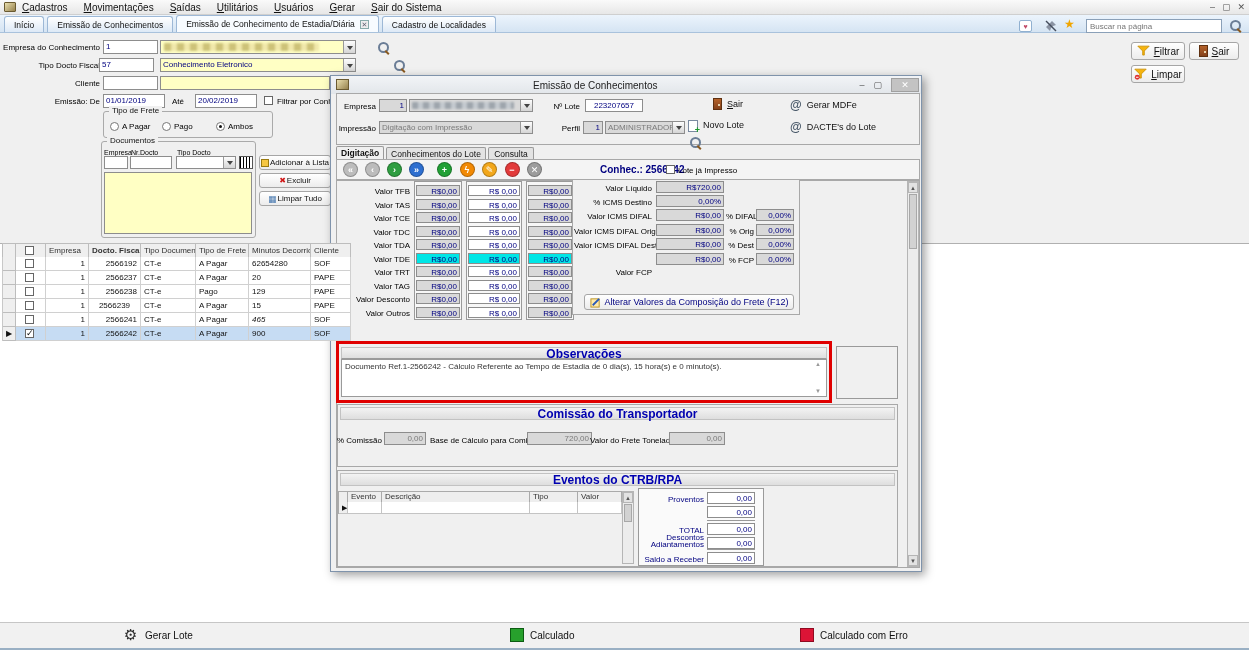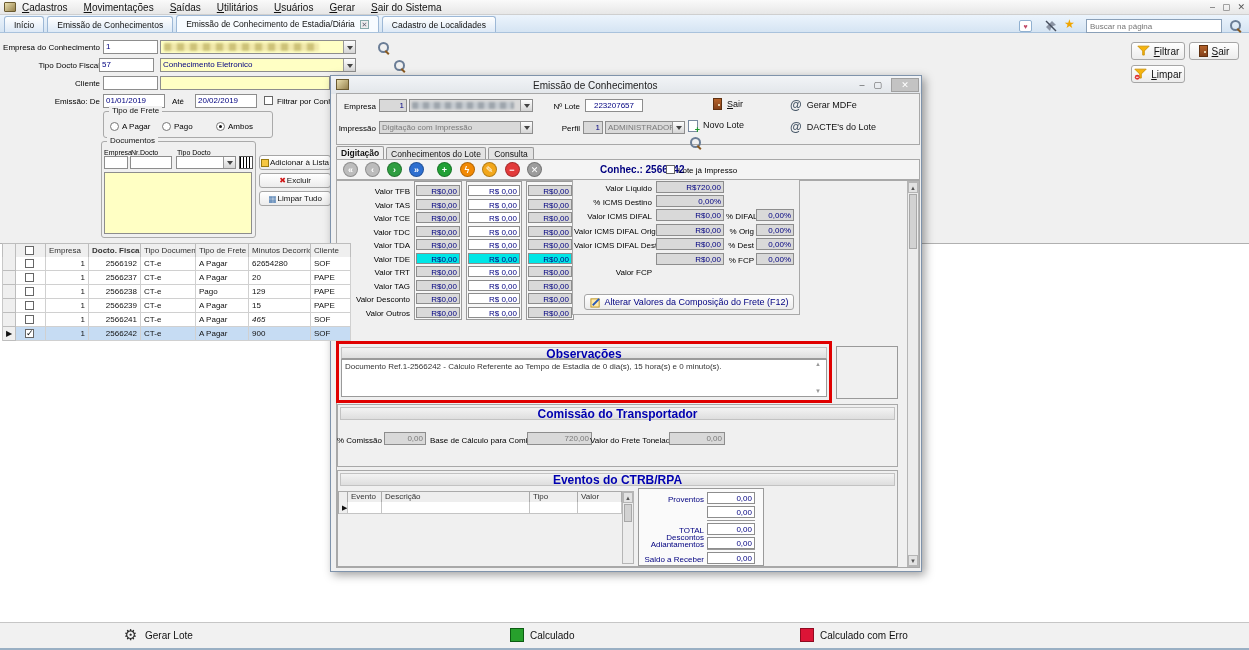--- a/index.html
+++ b/index.html
@@ -487,21 +487,21 @@
       <div class="gc" style="width: 55px; height: 14px;">CT-e</div>
       <div class="gc" style="width: 53px; height: 14px;">Pago</div>
       <div class="gc" style="width: 62px; height: 14px;">129</div>
       <div class="gc" style="width: 40px; height: 14px;">PAPE</div>
     </div><div class="grow" style="left: 2px; top: 299px; border-left: 1px solid rgb(200, 200, 200);">
       <div class="gc gm" style="width: 13px; height: 14px; font-size: 8px; text-align: center;"></div>
       <div class="gc" style="width: 30px; height: 14px; position: relative;">
         <span class="chk" style="left: 9px; top: 2px;"></span>
       </div>
       <div class="gc" style="width: 43px; height: 14px; text-align: right;">1</div>
-      <div class="gc" style="width: 52px; height: 14px; text-align: right;">2566239</div>
+      <div class="gc" style="width: 52px; height: 14px; text-align: center;">2566239</div>
       <div class="gc" style="width: 55px; height: 14px;">CT-e</div>
       <div class="gc" style="width: 53px; height: 14px;">A Pagar</div>
       <div class="gc" style="width: 62px; height: 14px;">15</div>
       <div class="gc" style="width: 40px; height: 14px;">PAPE</div>
     </div><div class="grow" style="left: 2px; top: 313px; border-left: 1px solid rgb(200, 200, 200);">
       <div class="gc gm" style="width: 13px; height: 14px; font-size: 8px; text-align: center;"></div>
       <div class="gc" style="width: 30px; height: 14px; position: relative;">
         <span class="chk" style="left: 9px; top: 2px;"></span>
       </div>
       <div class="gc" style="width: 43px; height: 14px; text-align: right;">1</div>

